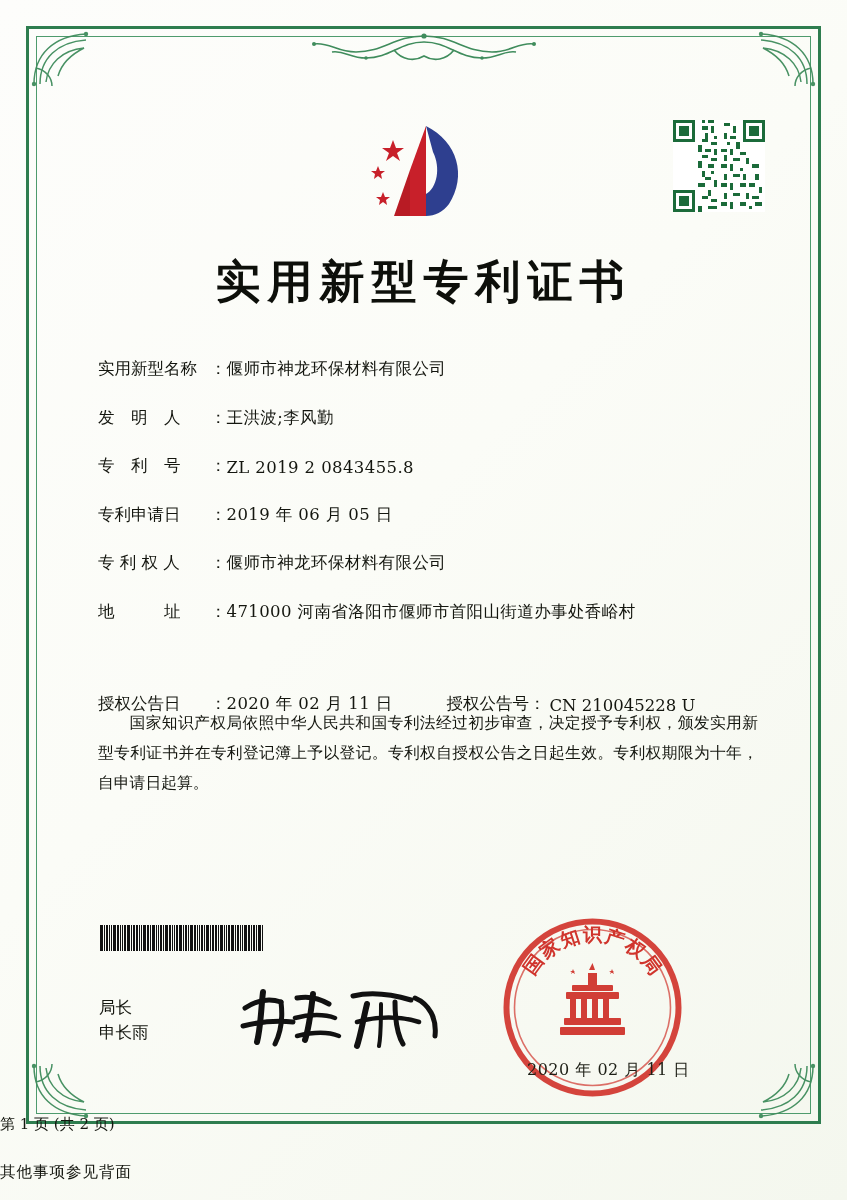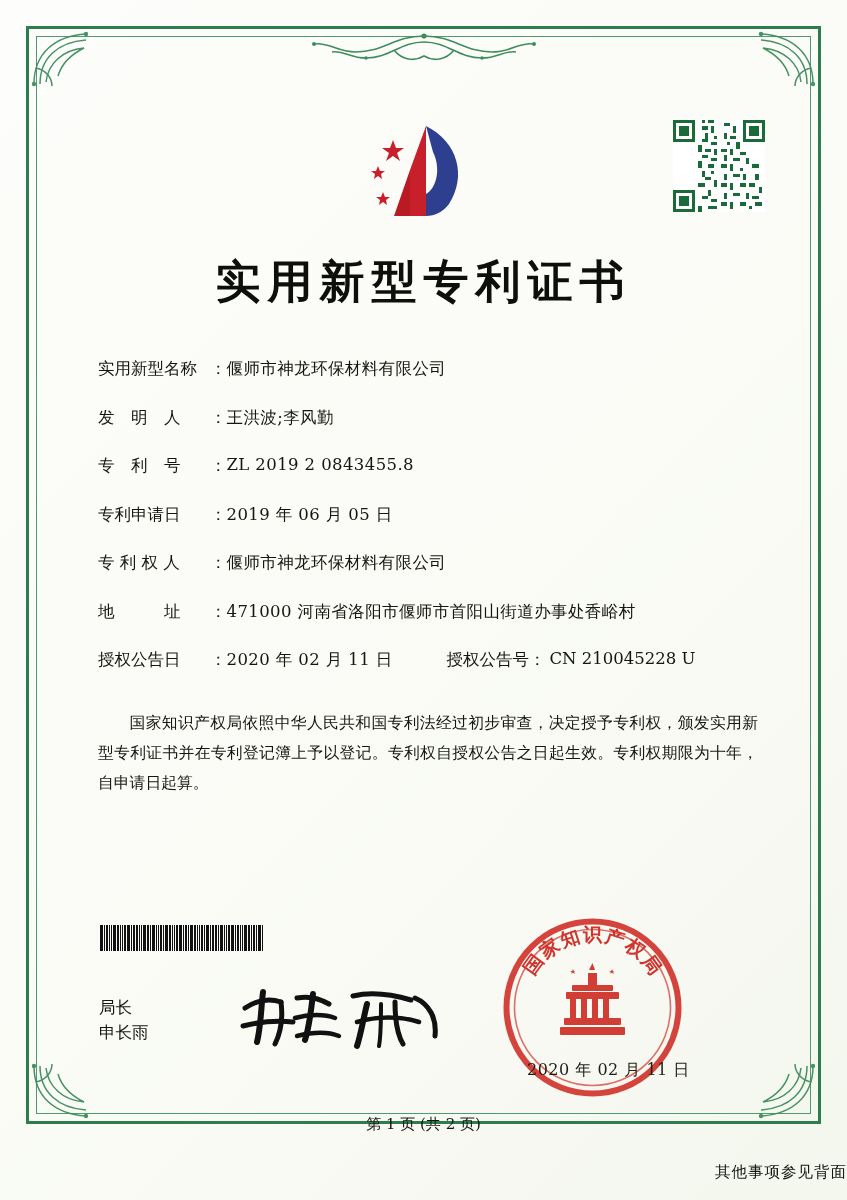--- a/index.html
+++ b/index.html
@@ -109,21 +109,21 @@
     position: absolute;
     left: 98px;
     top: 358px;
     width: 660px;
     font-size: 16.5px;
     font-family: "DejaVu Serif", "Liberation Serif", serif;
     color: #14160f;
   }
   .field-row {
     display: flex;
-    align-items: flex-start;
+    align-items: flex-end;
     margin-bottom: 26.5px;
   }
   .field-label {
     flex: 0 0 112px;
     letter-spacing: 0px;
     white-space: nowrap;
   }
   .field-colon {
     flex: 0 0 12px;
     text-align: left;
@@ -133,20 +133,21 @@
     letter-spacing: .4px;
   }
   .field-row.dual .field-value {
     flex: 0 0 auto;
     min-width: 208px;
   }
   .sub-label {
     flex: 0 0 auto;
     margin-left: 12px;
     white-space: nowrap;
+    margin-top: 44px;
   }
   .sub-value {
     margin-left: 4px;
     white-space: nowrap;
   }
 
   
   .paragraphs {
     position: absolute;
     left: 98px;
@@ -217,31 +218,31 @@
     font-family: "DejaVu Serif", "Liberation Serif", serif;
     letter-spacing: .5px;
   }
 
   
   .page-footer {
     position: absolute;
     left: 0;
     right: 0;
     top: 1115px;
-    text-align: center;
+    text-align: left;
     font-size: 15px;
     color: #14160f;
     font-family: "DejaVu Serif", "Liberation Serif", serif;
   }
   .back-note {
     position: absolute;
     left: 0;
     right: 0;
     top: 1162px;
-    text-align: right;
+    text-align: left;
     font-size: 15.5px;
     color: #14160f;
     font-family: Liberation Serif, serif;
     letter-spacing: 1px;
   }
 </style>
 </head>
 <body>
 
 <div class="page">

